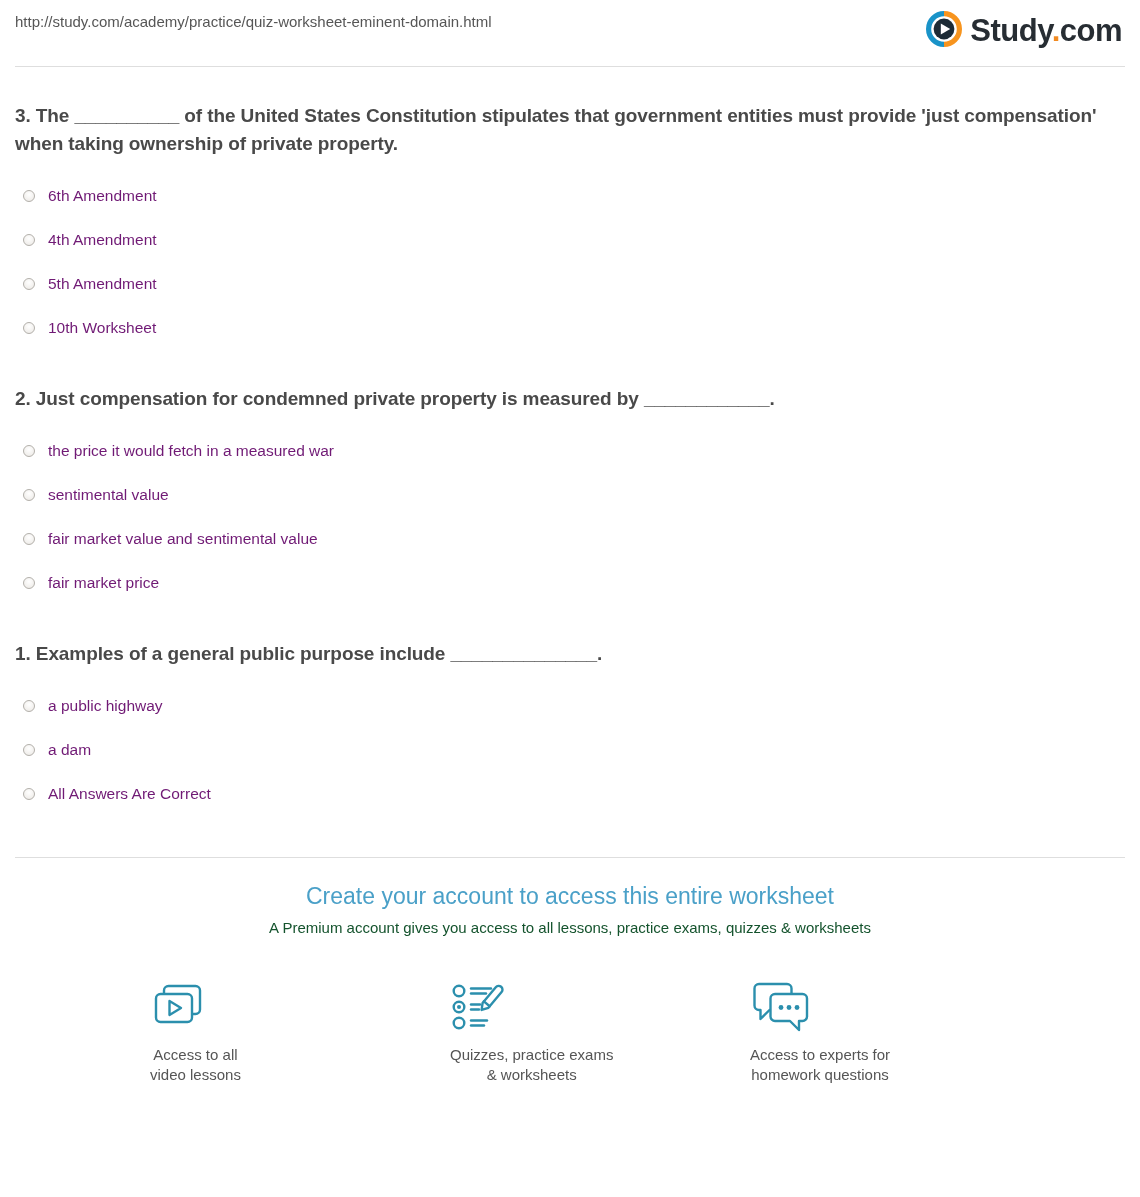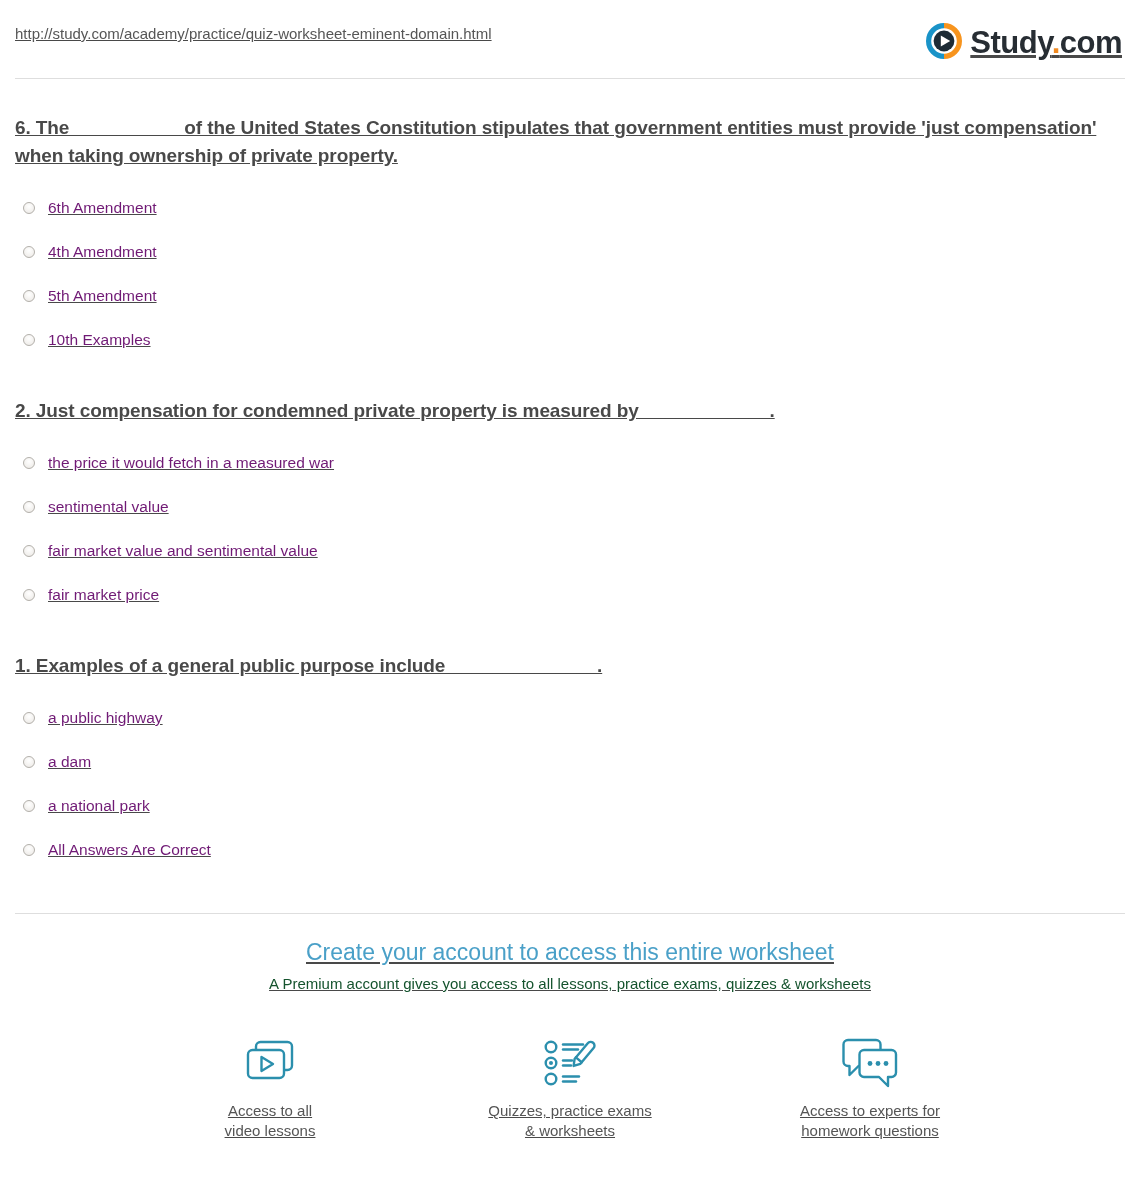--- a/index.html
+++ b/index.html
@@ -4,21 +4,21 @@
 <style>
   * { margin: 0; padding: 0; box-sizing: border-box; }
   html, body { background: #ffffff; }
   body {
     width: 1140px;
     min-height: 1197px;
     margin: 0 auto;
     font-family: "Liberation Sans", "DejaVu Sans", sans-serif;
     color: #494949;
   }
-  .container { padding: 12px 15px; text-decoration: underline; }
+  .container { padding: 0 15px; }
 
   
   .topbar {
     display: flex;
     justify-content: space-between;
     align-items: flex-start;
     padding-top: 11px;
   }
   .page-url {
     font-size: 15px;
@@ -105,21 +105,21 @@
     display: flex;
     justify-content: center;
     align-items: flex-start;
     gap: 60px;
     margin-top: 40px;
   }
   .feature {
     width: 240px;
     display: flex;
     flex-direction: column;
-    align-items: center;
+    align-items: flex-start;
   }
   .feature-icon { height: 56px; display: flex; align-items: flex-end; }
   .feature-label {
     margin-top: 13px;
     font-size: 15px;
     color: #555555;
     line-height: 20px;
     text-align: center;
   }
 </style>
@@ -139,37 +139,37 @@
           <polygon points="14.8,12.6 24.2,18 14.8,23.4" fill="#ffffff"></polygon>
         </svg>
       </span>
       <span class="logo-text"><span>Study</span><span class="dot">.</span><span>com</span></span>
     </div>
   </div>
 
   <hr class="divider">
 
   <section class="question-block">
-    <h2 class="question-text">6. The __________ of the United States Constitution stipulates that government entities must provide 'just compensation' when taking ownership of private property.</h2>
+    <h2 class="question-text">3. The __________ of the United States Constitution stipulates that government entities must provide 'just compensation' when taking ownership of private property.</h2>
     <div class="options">
       <div class="option">
         <span class="radio"></span>
         <span class="option-label">6th Amendment</span>
       </div>
       <div class="option">
         <span class="radio"></span>
         <span class="option-label">4th Amendment</span>
       </div>
       <div class="option">
         <span class="radio"></span>
         <span class="option-label">5th Amendment</span>
       </div>
       <div class="option">
         <span class="radio"></span>
-        <span class="option-label">10th Examples</span>
+        <span class="option-label">10th Worksheet</span>
       </div>
     </div>
   </section>
 
   <section class="question-block">
     <h2 class="question-text">2. Just compensation for condemned private property is measured by ____________.</h2>
     <div class="options">
       <div class="option">
         <span class="radio"></span>
         <span class="option-label">the price it would fetch in a measured war</span>
@@ -192,24 +192,20 @@
   <section class="question-block">
     <h2 class="question-text">1. Examples of a general public purpose include ______________.</h2>
     <div class="options">
       <div class="option">
         <span class="radio"></span>
         <span class="option-label">a public highway</span>
       </div>
       <div class="option">
         <span class="radio"></span>
         <span class="option-label">a dam</span>
-      </div>
-      <div class="option">
-        <span class="radio"></span>
-        <span class="option-label">a national park</span>
       </div>
       <div class="option">
         <span class="radio"></span>
         <span class="option-label">All Answers Are Correct</span>
       </div>
     </div>
   </section>
 
   <div class="quiz-bottom-gap"></div>
   <hr class="divider">

